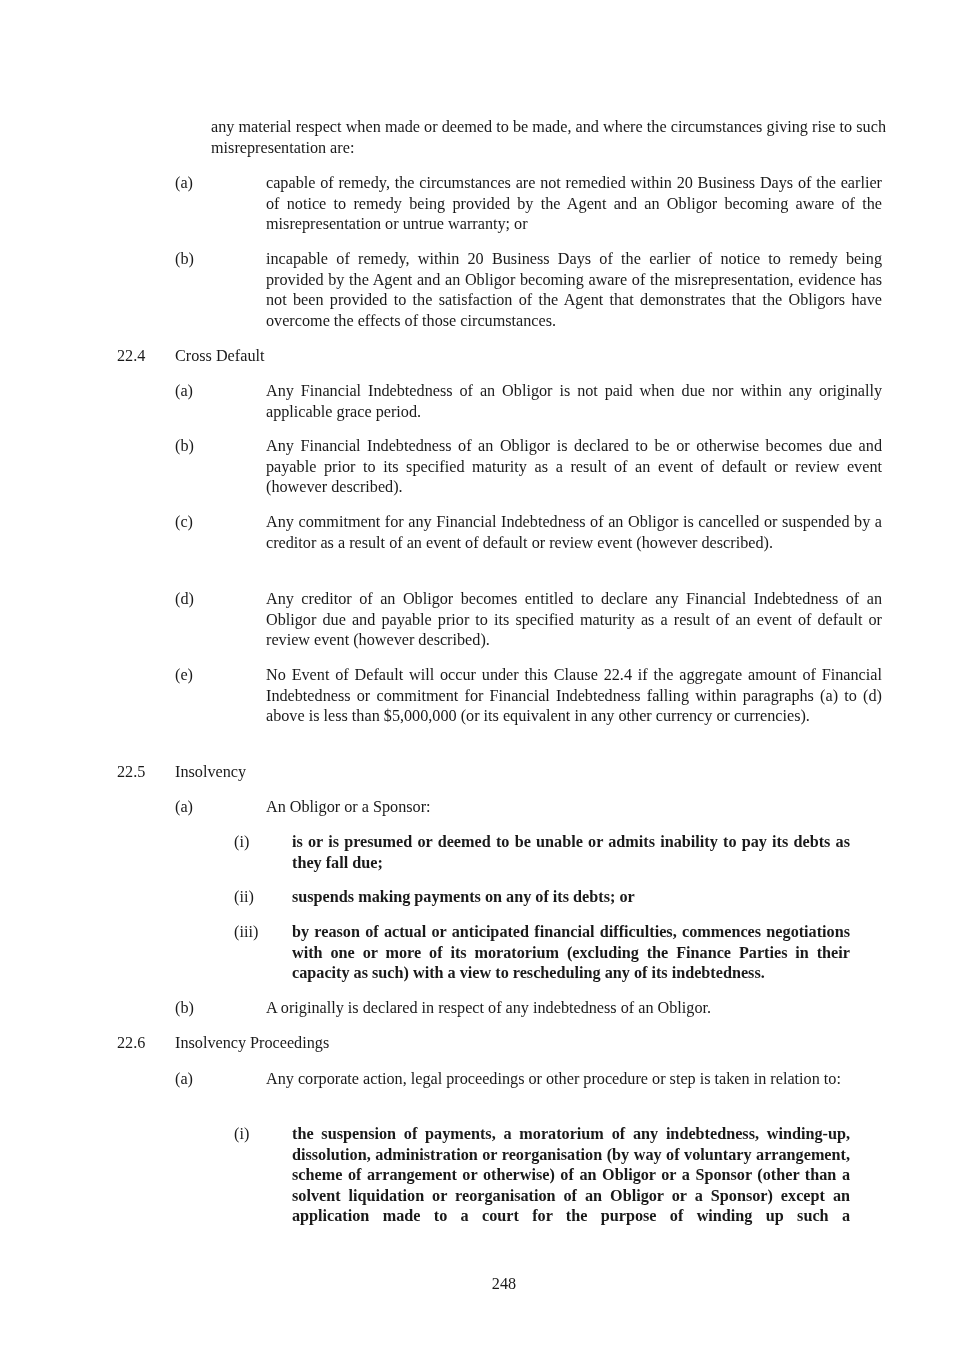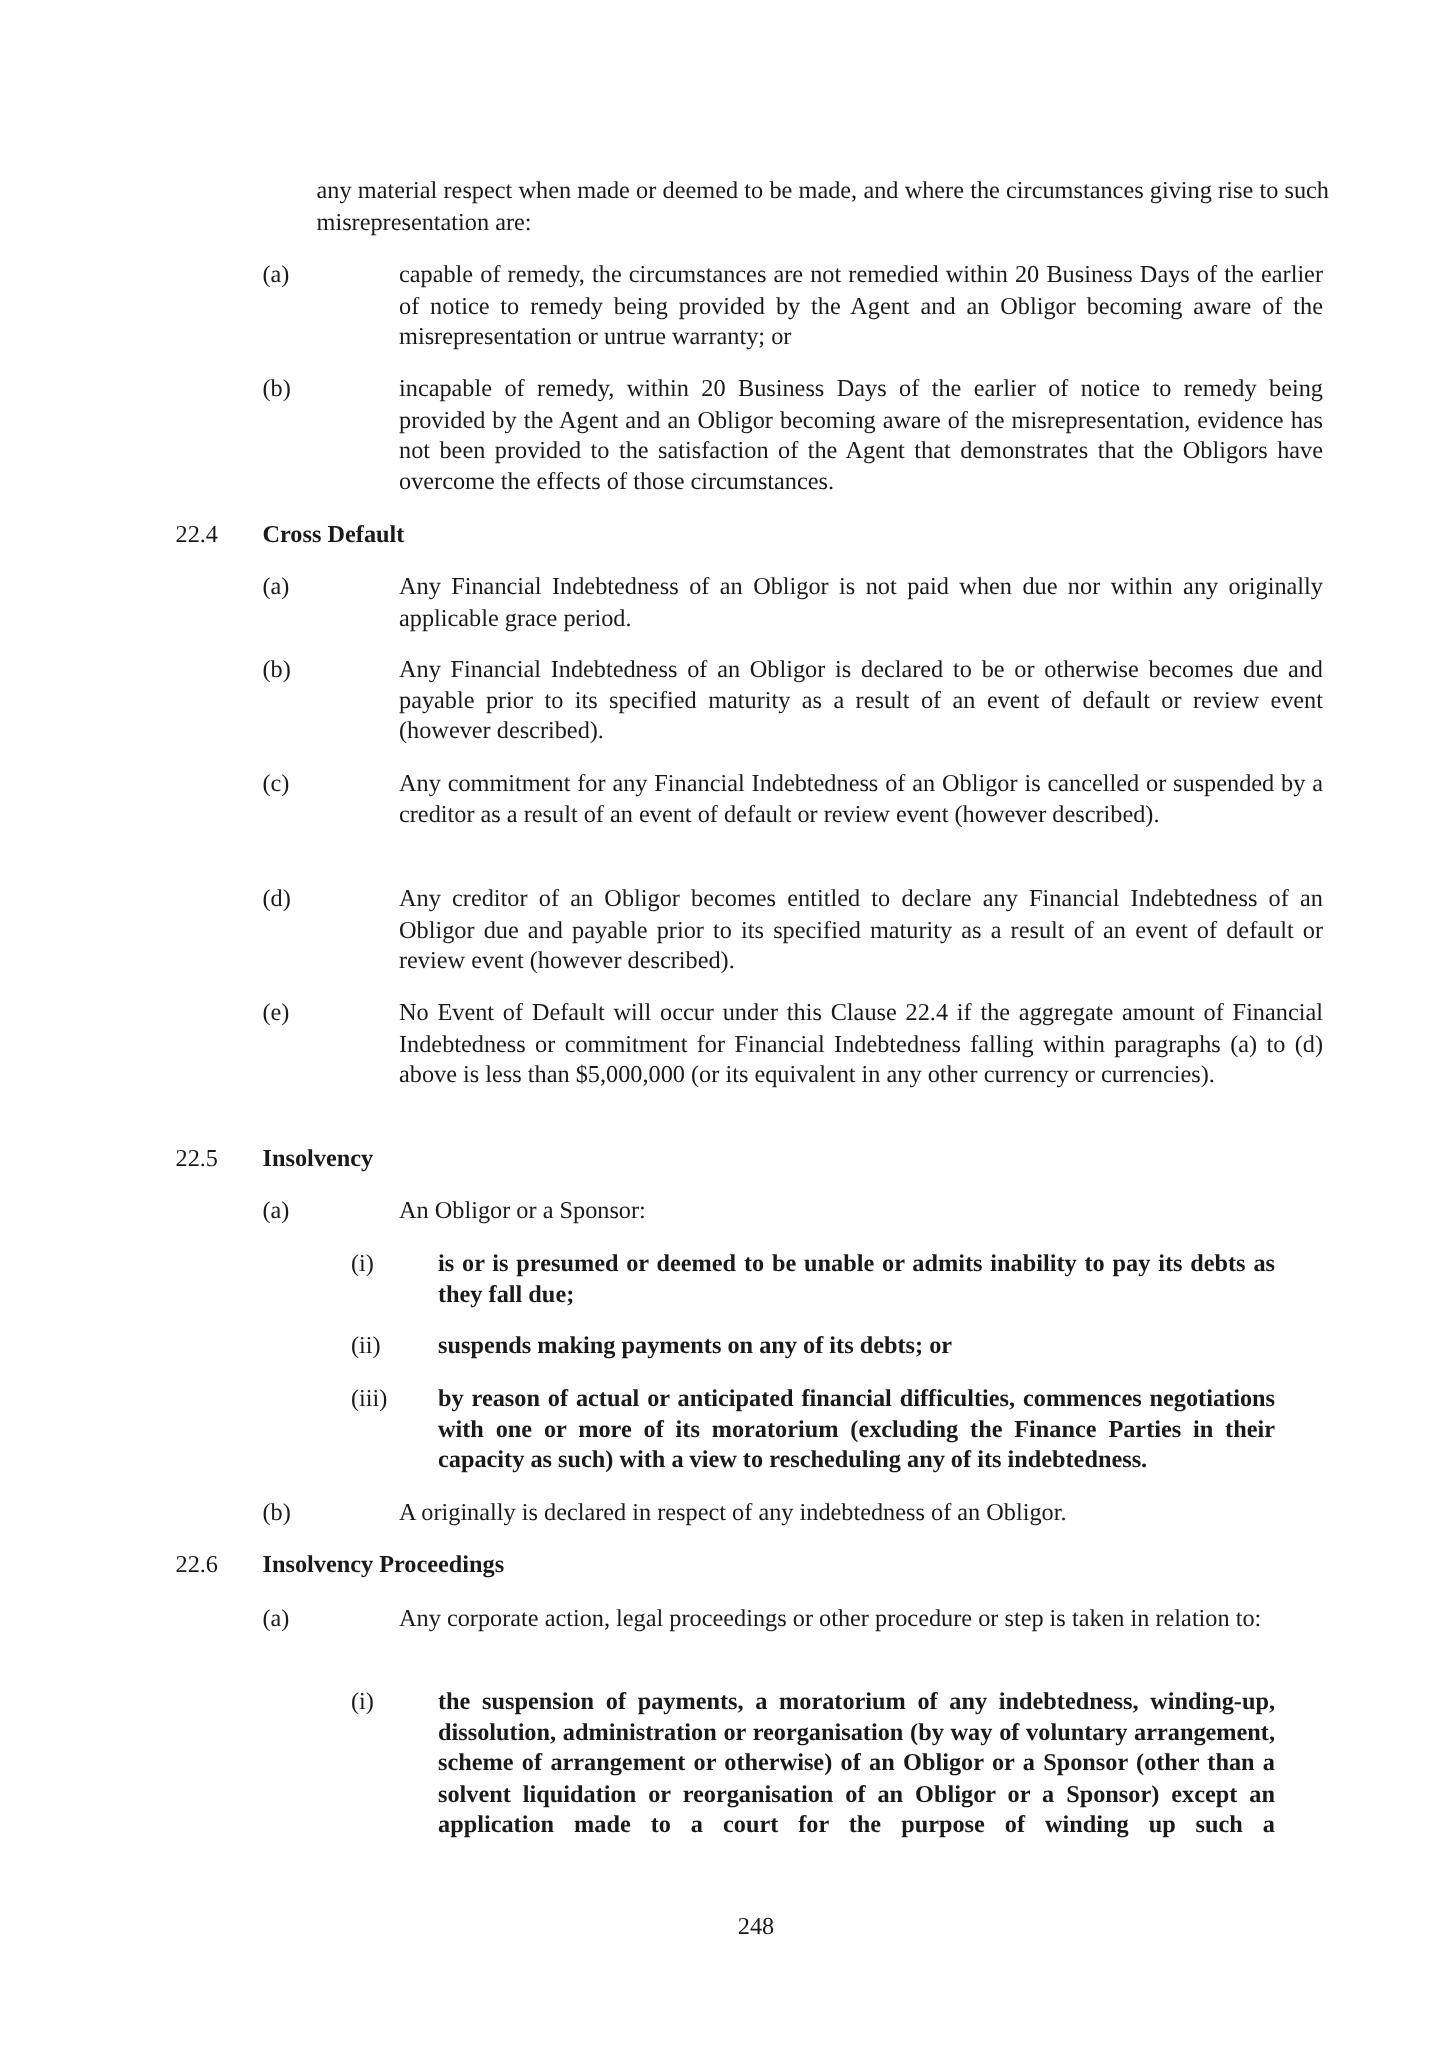--- a/index.html
+++ b/index.html
@@ -9,21 +9,21 @@
   .block { position: absolute; left: 176px; width: 675px; text-align: justify; margin-left: 35px; }
   .para { position: absolute; }
   .lbl { position: absolute; left: 0; top: 0; white-space: nowrap; }
   .txt { position: absolute; text-align: justify; }
   .lvl1 { left: 175px; width: 675px; }
   .lvl1 .txt { left: 59px; width: 616px; margin-left: 32px; }
   .lvl2 { left: 234px; width: 616px; }
   .lvl2 .txt { left: 58px; width: 558px; font-weight: bold; }
   .heading { position: absolute; left: 117px; width: 733px; }
   .heading .num { position: absolute; left: 0; top: 0; }
-  .heading .title { position: absolute; left: 58px; top: 0; font-weight: bold; white-space: nowrap; }
+  .heading .title { position: absolute; left: 58px; top: 0; font-weight: normal; white-space: nowrap; }
   .pagenum { position: absolute; left: 0; width: 1008px; text-align: center; top: 1274px; }
   .last-line-justify { text-align-last: justify; }
 </style>
 </head>
 <body>
 
 <div class="page">
 
   <div class="block" style="top:117px;">any material respect when made or deemed to be made, and where the circumstances giving rise to such misrepresentation are:</div>
 

